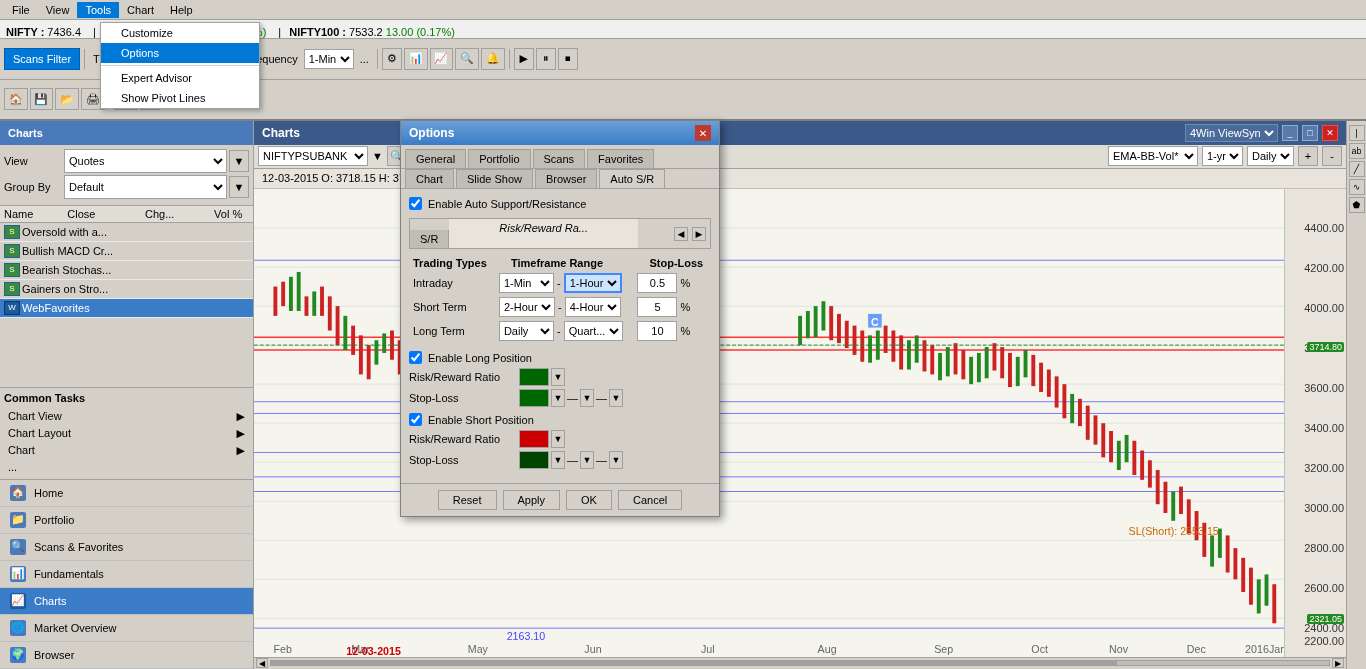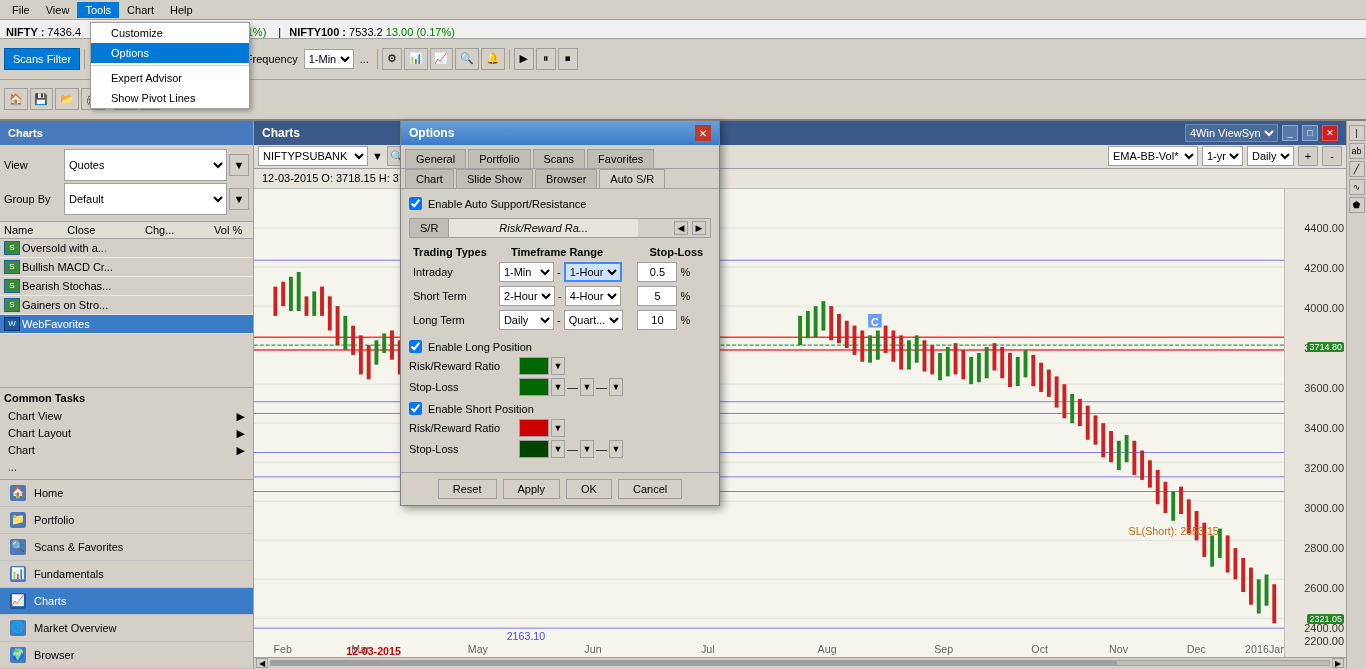--- a/index.html
+++ b/index.html
@@ -25,21 +25,21 @@
 
     
     .main-layout { display: flex; height: calc(669px - 70px); }
 
     
     .left-panel { width: 254px; background: #d4d0c8; border-right: 1px solid #a0a0a0; display: flex; flex-direction: column; }
     .panel-header { background: #4a7abc; color: white; padding: 4px 8px; font-weight: bold; font-size: 12px; height: 24px; display: flex; align-items: center; }
     .panel-controls { padding: 4px; border-bottom: 1px solid #a0a0a0; }
     .panel-row { display: flex; align-items: center; margin-bottom: 2px; }
     .panel-label { width: 60px; }
-    .panel-select { flex: 1; height: 32px; border: 1px solid #a0a0a0; background: white; font-size: 11px; }
+    .panel-select { flex: 1; height: 24px; border: 1px solid #a0a0a0; background: white; font-size: 11px; }
     .col-headers { display: flex; border-bottom: 1px solid #a0a0a0; background: #e0ddd5; padding: 2px 4px; gap: 34px; }
     .col-name { flex: 1; }
     .col-close { width: 50px; }
     .col-chg { width: 40px; }
     .col-vol { width: 40px; }
     .scan-list { flex: 1; overflow-y: auto; }
     .scan-item { display: flex; align-items: center; padding: 2px 4px; border-bottom: 1px solid #e8e8e8; cursor: pointer; }
     .scan-item.selected { background: #3b7cc8; color: white; }
     .scan-item-icon { width: 16px; height: 14px; margin-right: 2px; background: #4a7abc; border: 1px solid #2060a0; display: flex; align-items: center; justify-content: center; color: white; font-size: 8px; }
     .scan-item-name { flex: 1; overflow: hidden; text-overflow: ellipsis; white-space: nowrap; }
@@ -545,21 +545,21 @@
     <div class="right-sidebar">
       <div class="rs-btn">|</div>
       <div class="rs-btn">ab</div>
       <div class="rs-btn">╱</div>
       <div class="rs-btn">∿</div>
       <div class="rs-btn">⬟</div>
     </div>
   </div>
 </div>
 
-<div class="dropdown-menu" style="position:fixed; top:22px; left:90px;">
+<div class="dropdown-menu" style="position:fixed; top:22px; left:100px;">
   <div class="dropdown-item">
     <span>Customize</span>
   </div>
   <div class="dropdown-item highlighted">
     <span>Options</span>
   </div>
   <div class="dropdown-sep"></div>
   <div class="dropdown-item">
     <span>Expert Advisor</span>
   </div>
@@ -606,21 +606,21 @@
     </div>
 
     <div class="dialog-content">
 
       <div class="enable-row">
         <input type="checkbox" checked="" class="enable-checkbox" style="">
         <label>Enable Auto Support/Resistance</label>
       </div>
 
       <div style="display:flex; margin-bottom:6px; border:1px solid #a0a0a0;">
-        <div style="padding:3px 10px; background:#c0bdb5; cursor:pointer; border-right:1px solid #a0a0a0;">
+        <div style="padding:3px 10px; background:#c0bdb5; cursor:pointer; border-right:1px solid #a0a0a0;margin-top:11px;">
           <span>S/R</span>
         </div>
         <div style="padding:3px 50px; background:#e8e4dc; cursor:pointer; font-style:italic;">
           <span>Risk/Reward Ra...</span>
         </div>
         <div style="margin-left:auto; display:flex; align-items:center; padding:0 4px; gap:4px;">
           <button style="background:#d4d0c8; border:1px solid #a0a0a0; width:14px; height:14px; cursor:pointer; font-size:9px;">◀</button>
           <button style="background:#d4d0c8; border:1px solid #a0a0a0; width:14px; height:14px; cursor:pointer; font-size:9px;">▶</button>
         </div>
       </div>

